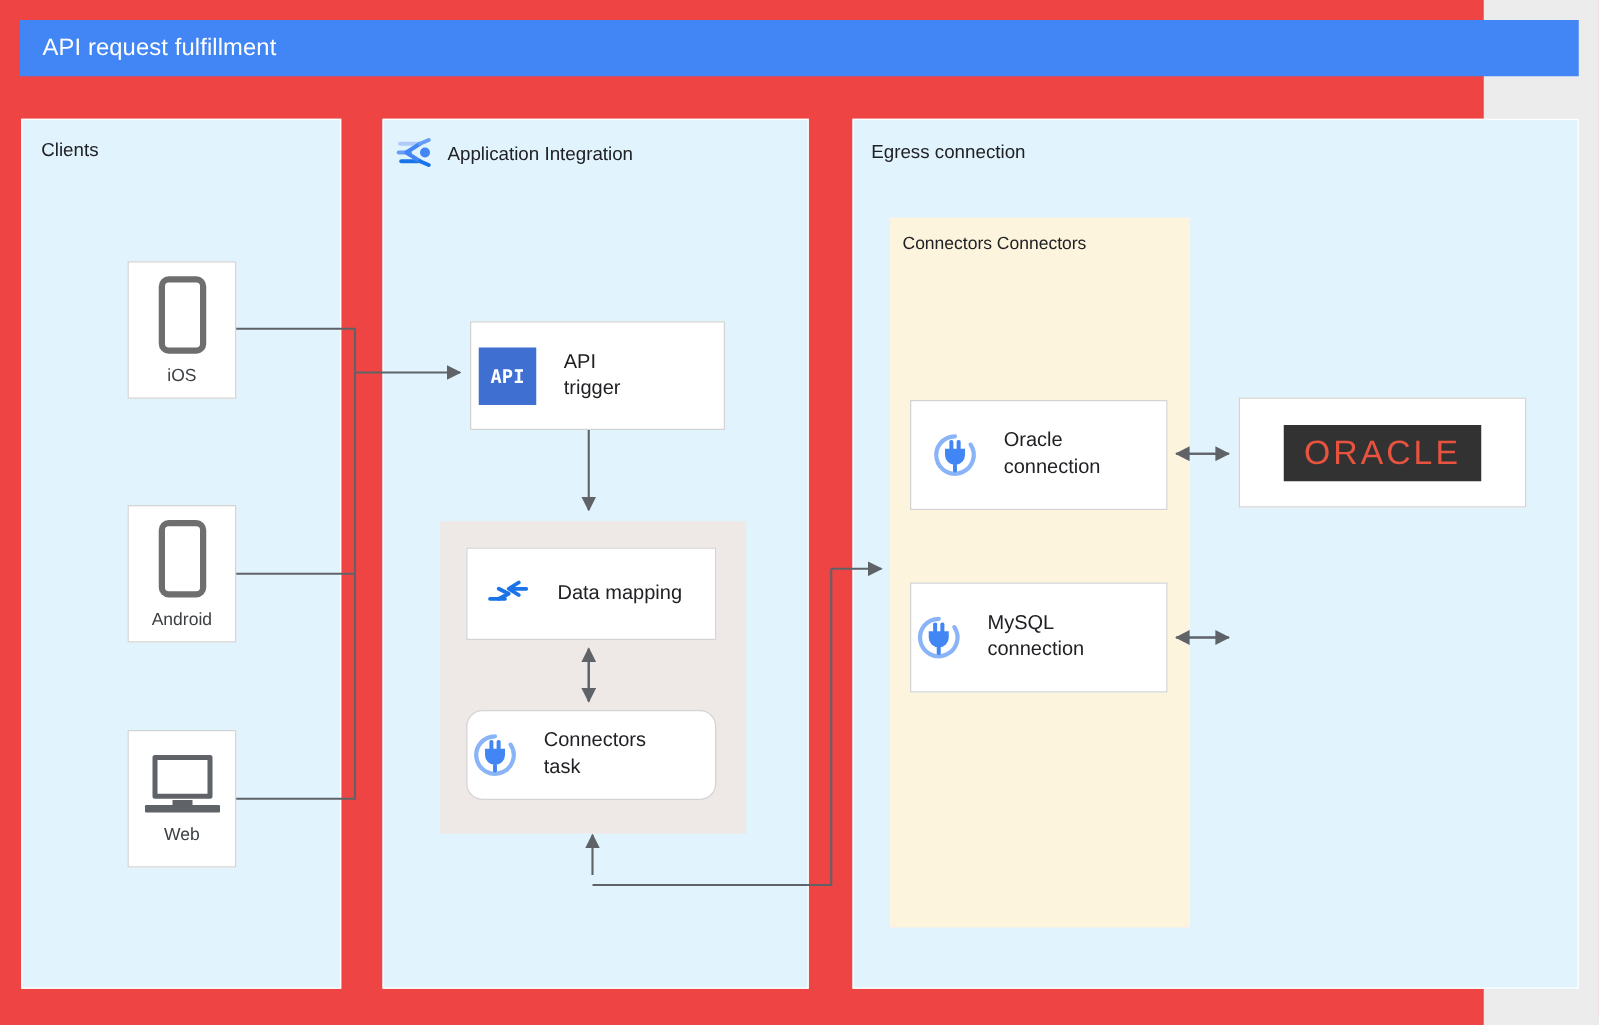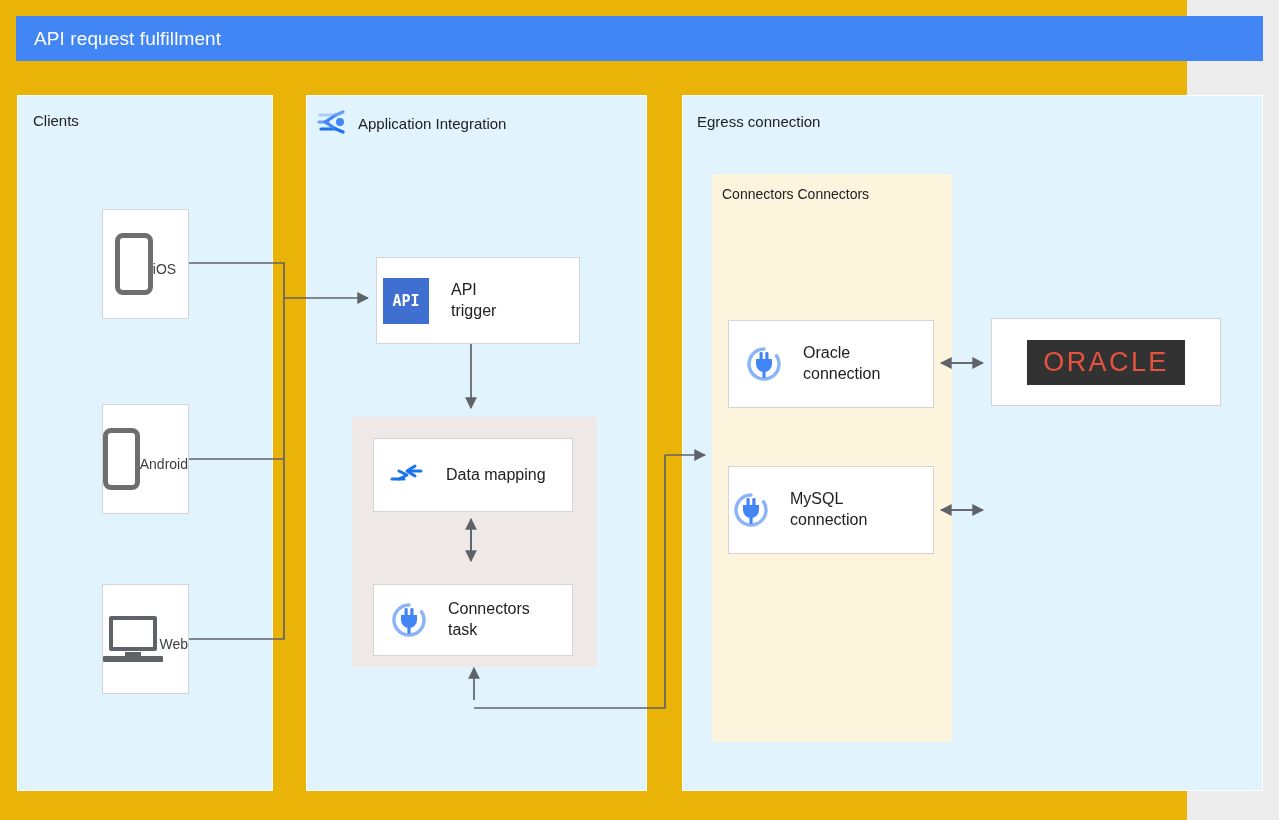--- a/index.html
+++ b/index.html
@@ -6,21 +6,21 @@
   html, body {
     margin: 0; padding: 0;
     width: 1279px; height: 820px;
     background: #ececec;
     font-family: "Liberation Sans", sans-serif;
     overflow: hidden;
   }
   #stage {
     position: relative;
     width: 1187px; height: 820px;
-    background: #eab308;
+    background: #ef4444;
     text-decoration: underline;
   }
 
   
   .titlebar {
     position: absolute;
     left: 16px; top: 16px;
     width: 1247px; height: 45px;
     background: #4285f4;
     display: flex; align-items: center;
@@ -71,21 +71,21 @@
   }
   .node-label {
     font-size: 16px;
     color: #202124;
     line-height: 1.30;
     white-space: pre-line;
   }
 
   
   .device {
-    flex-direction: row;
+    flex-direction: column;
     justify-content: center;
   }
   .device .dev-label {
     font-size: 14px;
     color: #3c4043;
     margin-top: 9px;
   }
 
   
   .phone {
@@ -217,21 +217,21 @@
       <svg width="34" height="26" viewBox="0 0 34 26">
         <path d="M2 17 L14 17" stroke="#1a73e8" stroke-width="3" stroke-linecap="round"></path>
         <path d="M9 9 L17 13 L9 17" stroke="#1a73e8" stroke-width="3" fill="none" stroke-linecap="round" stroke-linejoin="round"></path>
         <path d="M31 9 L19 9" stroke="#1a73e8" stroke-width="3" stroke-linecap="round"></path>
         <path d="M25 4 L17 9 L25 14" stroke="#1a73e8" stroke-width="3" fill="none" stroke-linecap="round" stroke-linejoin="round"></path>
       </svg>
     </div>
     <div class="node-label" style="margin-left:22px;">Data mapping</div>
   </div>
 
-  <div class="node" style="left:373px; top:584px; width:200px; height:72px; padding-left:16px;">
+  <div class="node" style="left:373px; top:568px; width:200px; height:72px; padding-left:3px;border-radius:13px;">
     <div class="icn">
       <svg width="38" height="38" viewBox="0 0 38 38">
         <path d="M19 4 a15 15 0 1 0 12.5 6.7" stroke="#8ab4f8" stroke-width="3.4" fill="none" stroke-linecap="round"></path>
         <path d="M11 14 h16 v5 a8 8 0 0 1 -16 0 z" fill="#4285f4"></path>
         <rect x="14.5" y="7" width="3.2" height="8" rx="1.4" fill="#4285f4"></rect>
         <rect x="20.3" y="7" width="3.2" height="8" rx="1.4" fill="#4285f4"></rect>
         <rect x="17.4" y="26" width="3.2" height="7" rx="1.4" fill="#4285f4"></rect>
       </svg>
     </div>
     <div class="node-label" style="margin-left:20px;">Connectors

